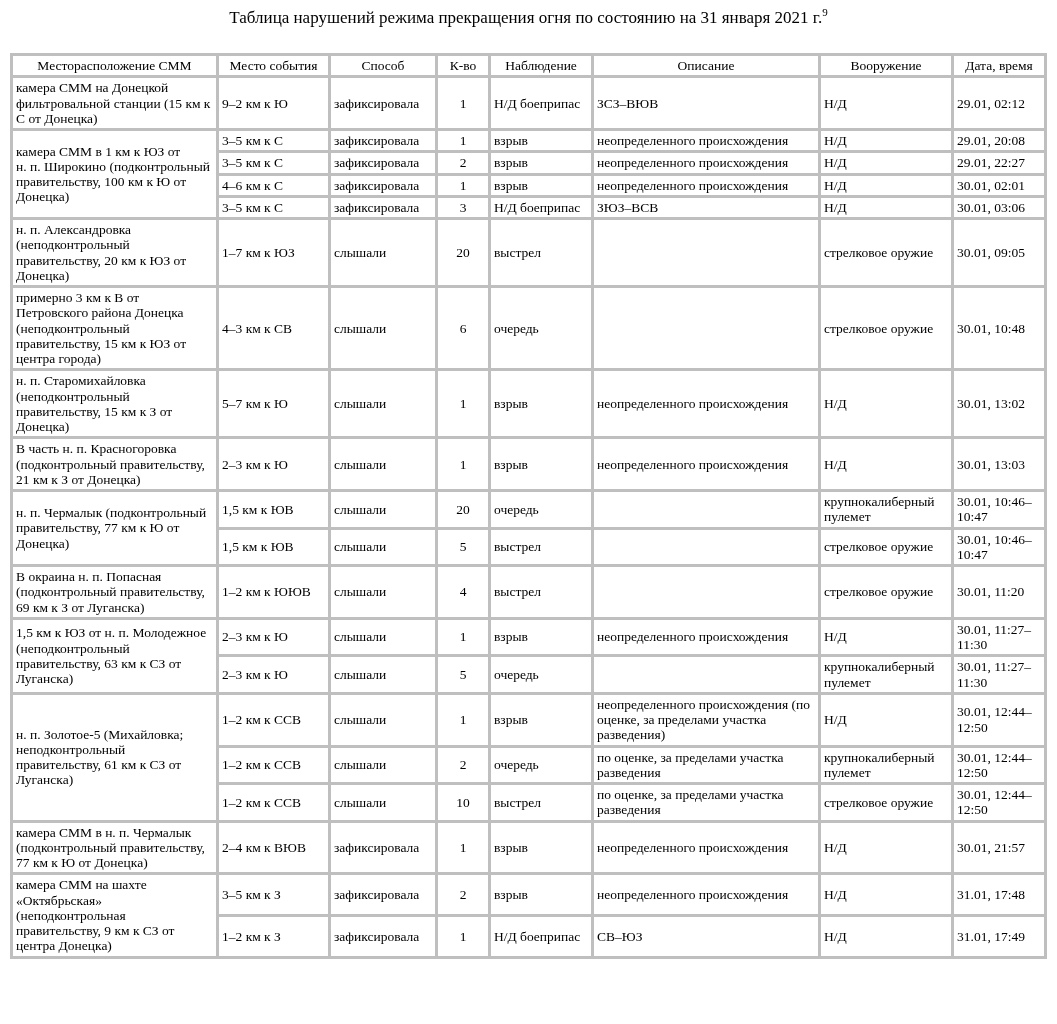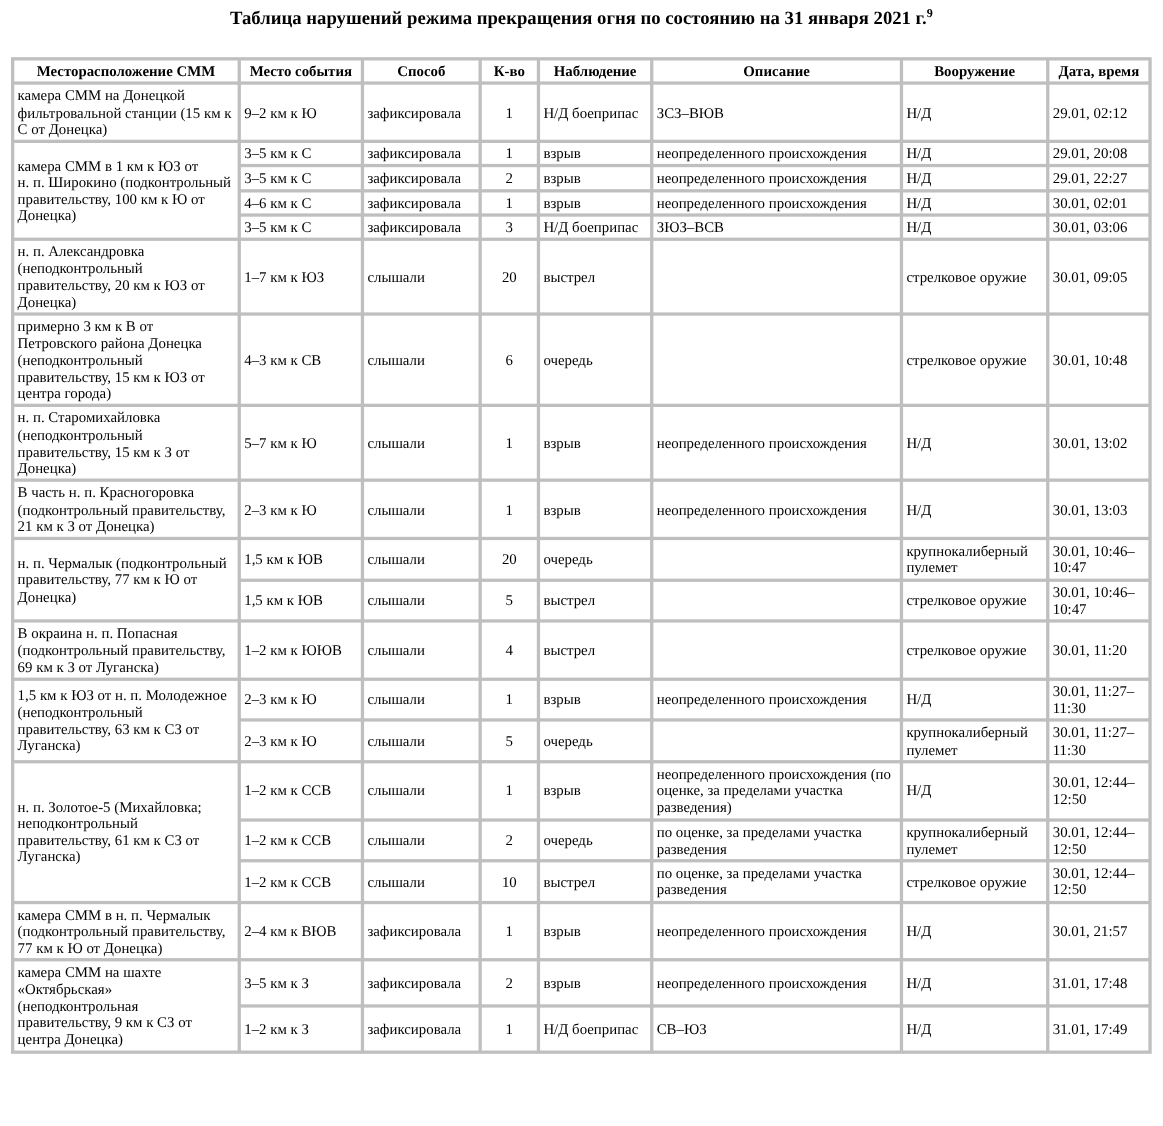--- a/index.html
+++ b/index.html
@@ -10,21 +10,21 @@
     font-family: "Liberation Serif", "DejaVu Serif", serif;
   }
   .page {
     width: 1057px;
     height: 1024px;
     box-sizing: border-box;
     overflow: hidden;
   }
   .title {
     text-align: center;
-    font-weight: bold;
+    font-weight: normal;
     font-size: 17px;
     line-height: 1.2;
     padding-top: 6px;
   }
   .title sup {
     font-size: 11px;
   }
   table.viol {
     border-collapse: separate;
     border-spacing: 3px;
@@ -37,21 +37,21 @@
     background: #ffffff;
     padding: 2px 3px;
     font-size: 13.5px;
     line-height: 1.13;
     vertical-align: middle;
     text-align: left;
     overflow-wrap: break-word;
   }
   table.viol th {
     text-align: center;
-    font-weight: bold;
+    font-weight: normal;
     padding: 2px 2px;
   }
   table.viol td.count {
     text-align: center;
   }
 </style>
 </head>
 <body>
 
 <div class="page">

